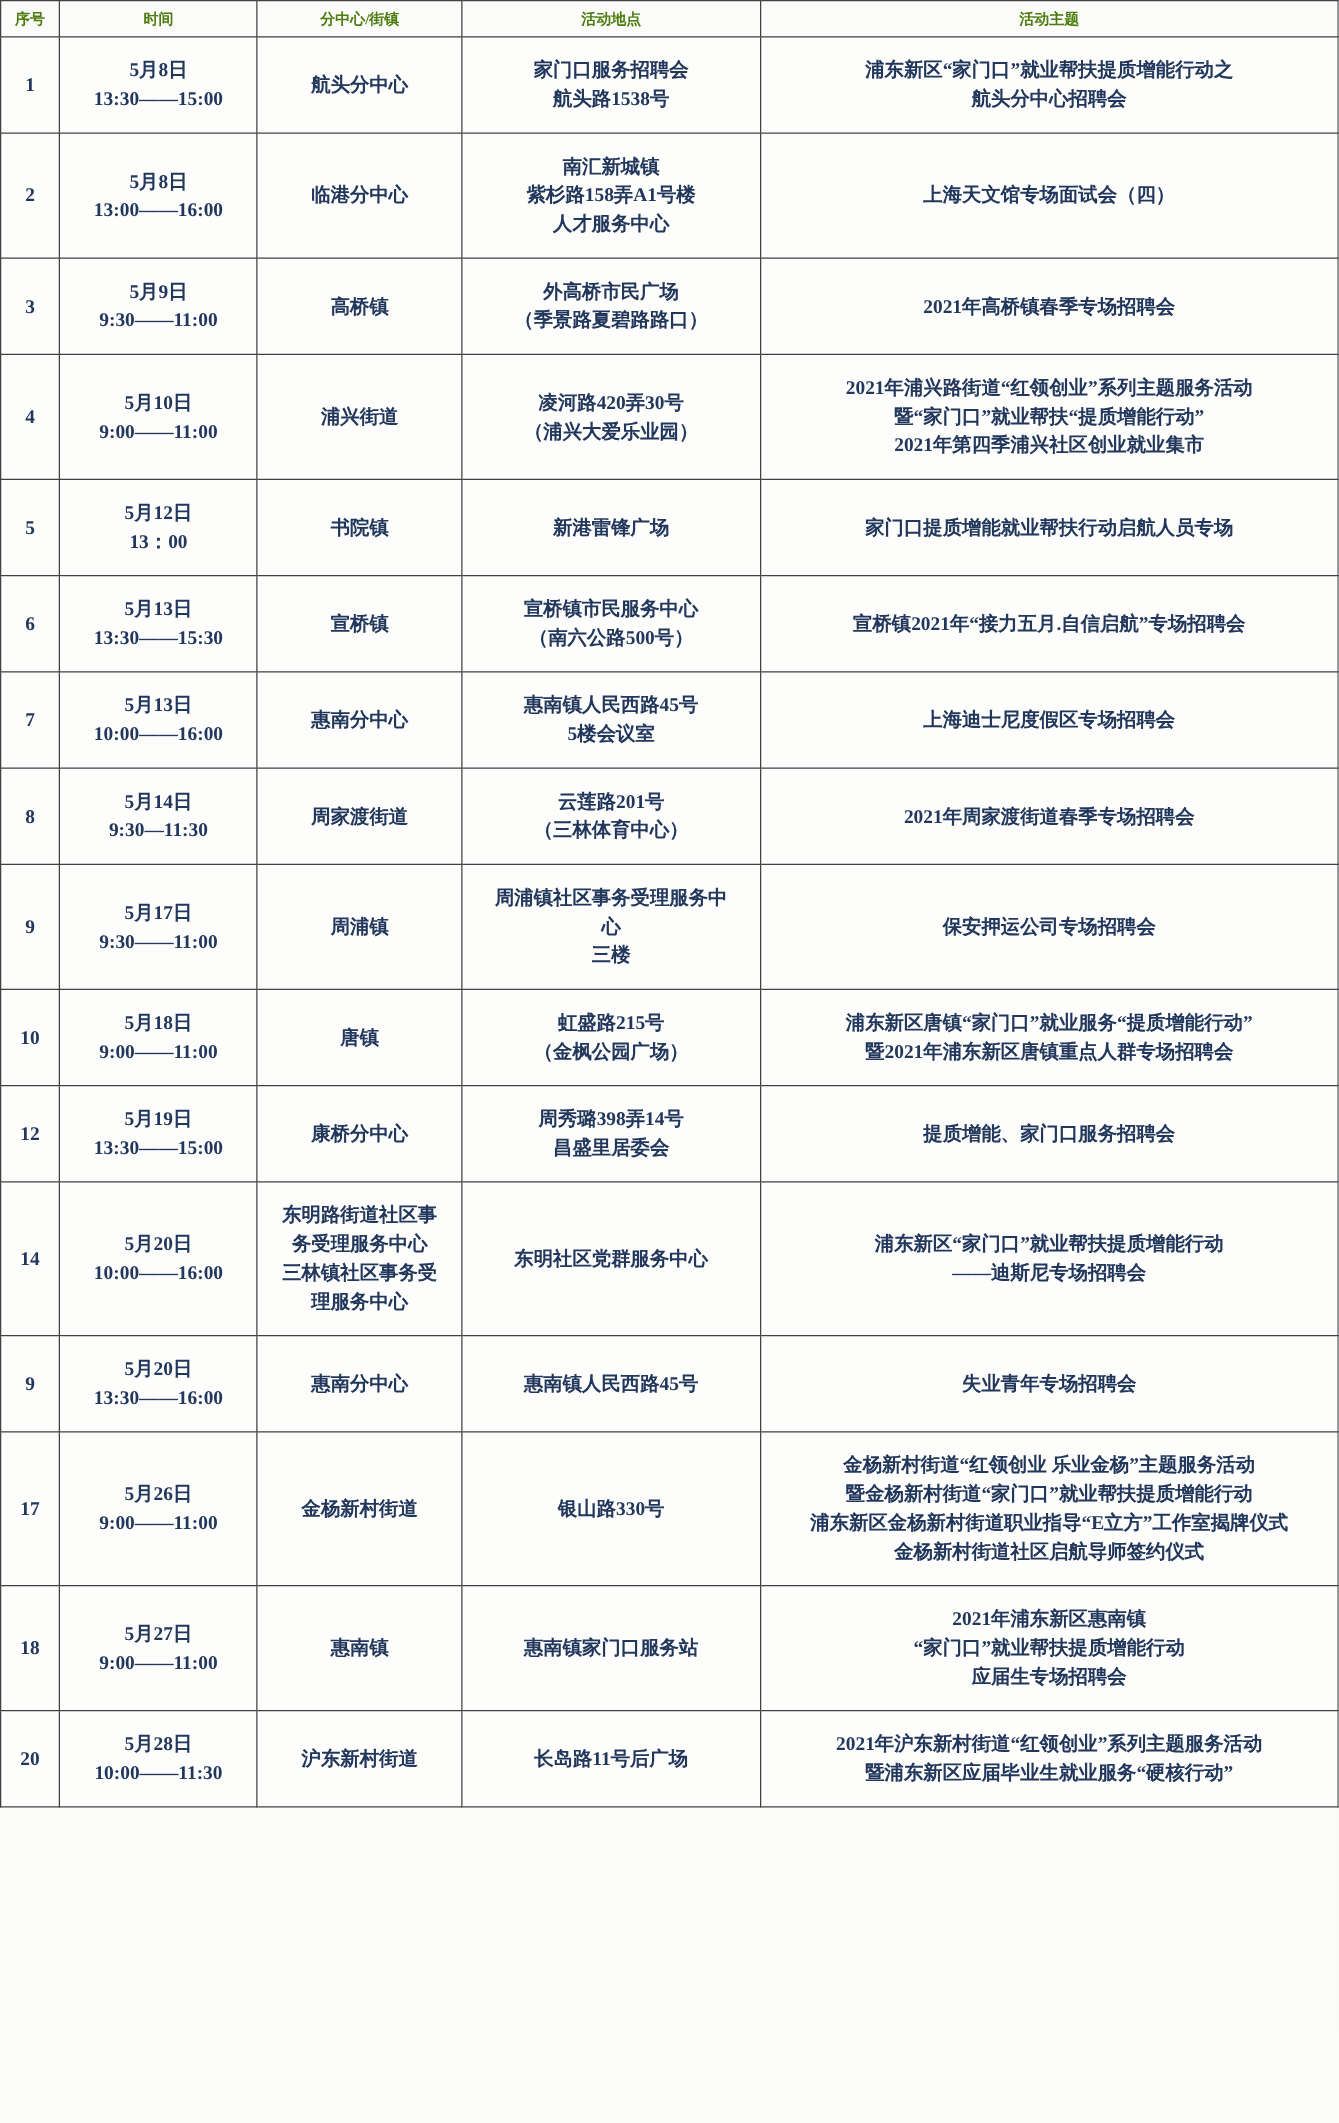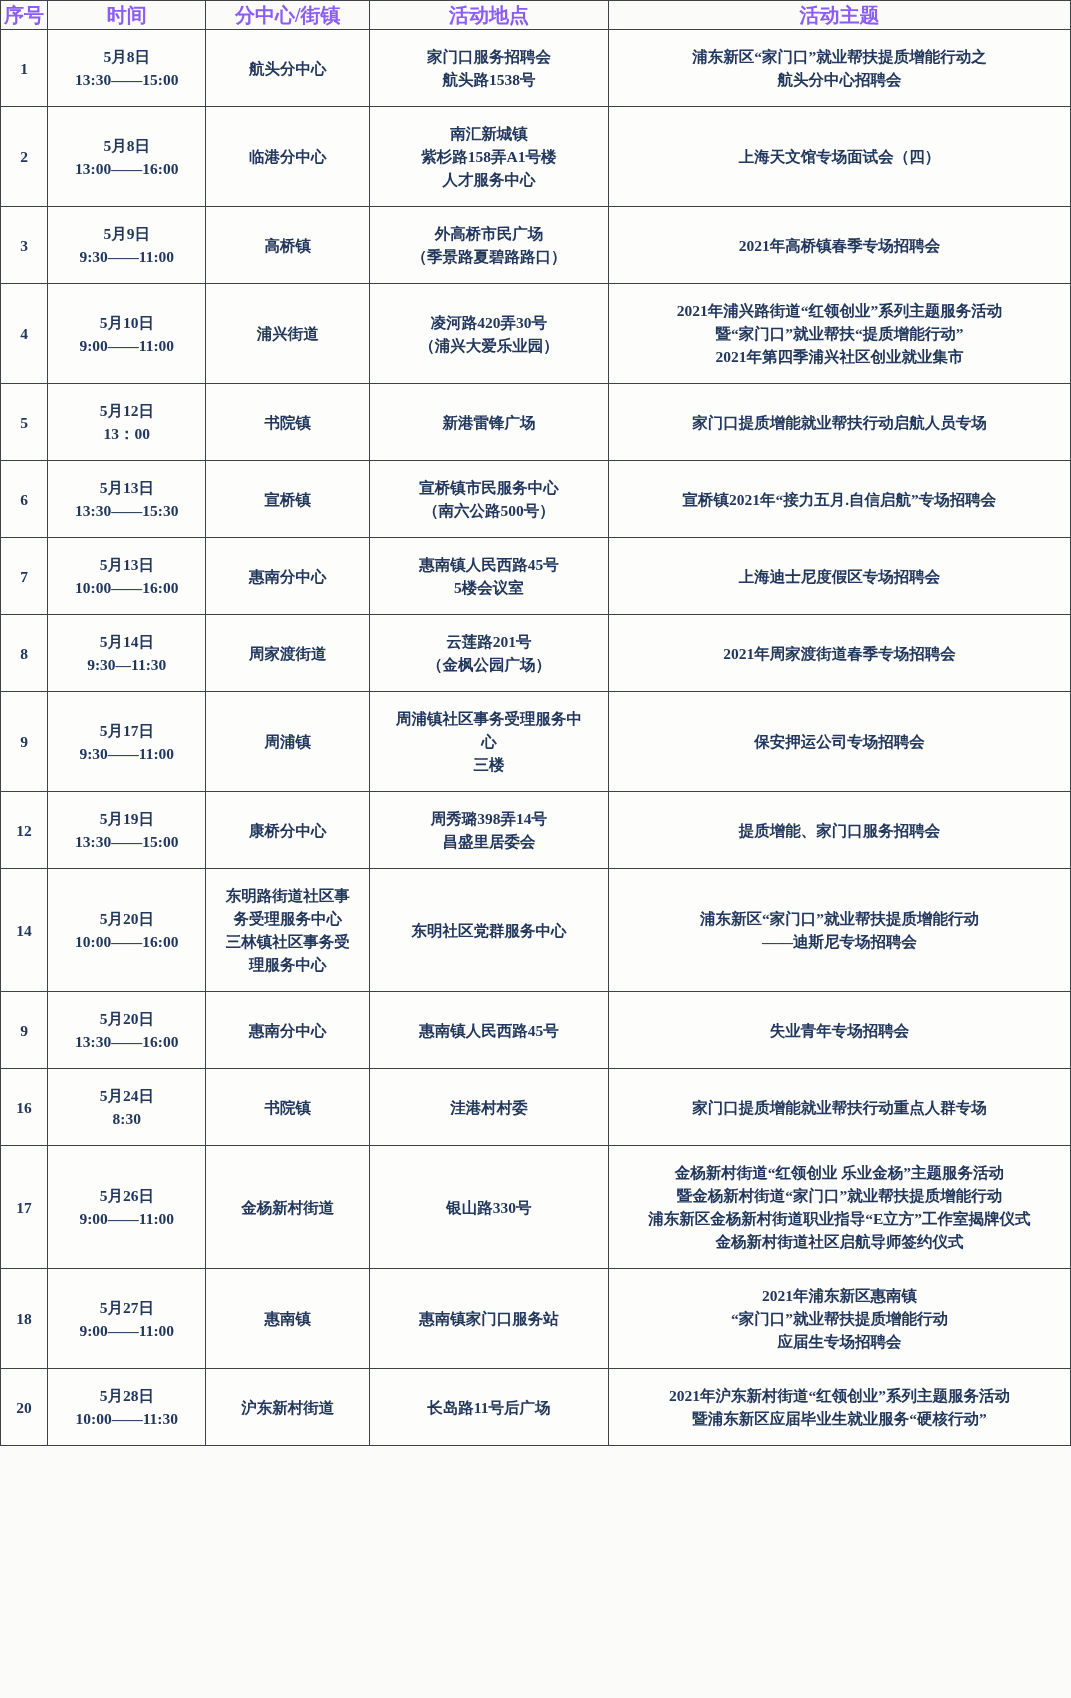--- a/index.html
+++ b/index.html
@@ -23,24 +23,24 @@
   }
   table.schedule th,
   table.schedule td {
     border: 1.6px solid #3f4245;
     text-align: center;
     vertical-align: middle;
     white-space: pre-line;
     font-weight: 700;
   }
   table.schedule th {
-    font-size: 20px;
+    font-size: 12px;
     padding: 4px 2px;
     line-height: 20px;
-    color: #8b5cf6;
+    color: #4d7c0f;
     margin-top: 11px;
   }
   table.schedule td {
     font-size: 15.5px;
     line-height: 23px;
     padding: 15px 4px;
     background: #fdfdfc;
   }
   td.cell-no { font-size: 15px; }
   col.c-no     { width: 4.4%;  }
@@ -136,32 +136,42 @@
     <td class="cell-location">惠南镇人民西路45号
 5楼会议室</td>
     <td class="cell-theme">上海迪士尼度假区专场招聘会</td>
   </tr>
         <tr>
     <td class="cell-no">8</td>
     <td class="cell-time">5月14日
 9:30—11:30</td>
     <td class="cell-center">周家渡街道</td>
     <td class="cell-location">云莲路201号
-（金枫公园广场）</td>
+（三林体育中心）</td>
     <td class="cell-theme">2021年周家渡街道春季专场招聘会</td>
   </tr>
         <tr>
     <td class="cell-no">9</td>
     <td class="cell-time">5月17日
 9:30——11:00</td>
     <td class="cell-center">周浦镇</td>
     <td class="cell-location">周浦镇社区事务受理服务中
 心
 三楼</td>
     <td class="cell-theme">保安押运公司专场招聘会</td>
+  </tr>
+        <tr>
+    <td class="cell-no">10</td>
+    <td class="cell-time">5月18日
+9:00——11:00</td>
+    <td class="cell-center">唐镇</td>
+    <td class="cell-location">虹盛路215号
+（金枫公园广场）</td>
+    <td class="cell-theme">浦东新区唐镇“家门口”就业服务“提质增能行动”
+暨2021年浦东新区唐镇重点人群专场招聘会</td>
   </tr>
         <tr>
     <td class="cell-no">12</td>
     <td class="cell-time">5月19日
 13:30——15:00</td>
     <td class="cell-center">康桥分中心</td>
     <td class="cell-location">周秀璐398弄14号
 昌盛里居委会</td>
     <td class="cell-theme">提质增能、家门口服务招聘会</td>
   </tr>
@@ -179,28 +189,20 @@
   </tr>
         <tr>
     <td class="cell-no">9</td>
     <td class="cell-time">5月20日
 13:30——16:00</td>
     <td class="cell-center">惠南分中心</td>
     <td class="cell-location">惠南镇人民西路45号</td>
     <td class="cell-theme">失业青年专场招聘会</td>
   </tr>
         <tr>
-    <td class="cell-no">16</td>
-    <td class="cell-time">5月24日
-8:30</td>
-    <td class="cell-center">书院镇</td>
-    <td class="cell-location">洼港村村委</td>
-    <td class="cell-theme">家门口提质增能就业帮扶行动重点人群专场</td>
-  </tr>
-        <tr>
     <td class="cell-no">17</td>
     <td class="cell-time">5月26日
 9:00——11:00</td>
     <td class="cell-center">金杨新村街道</td>
     <td class="cell-location">银山路330号</td>
     <td class="cell-theme">金杨新村街道“红领创业 乐业金杨”主题服务活动
 暨金杨新村街道“家门口”就业帮扶提质增能行动
 浦东新区金杨新村街道职业指导“E立方”工作室揭牌仪式
 金杨新村街道社区启航导师签约仪式</td>
   </tr>

